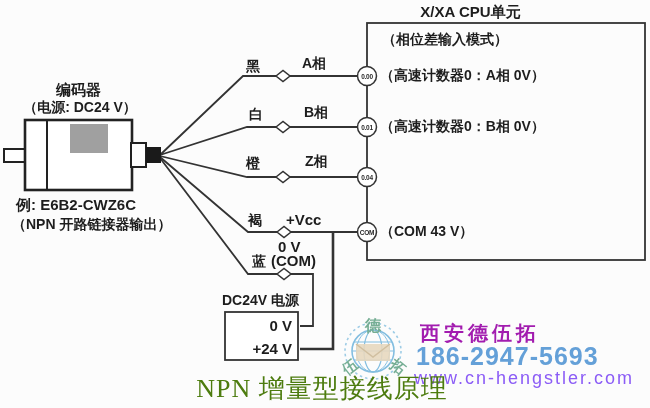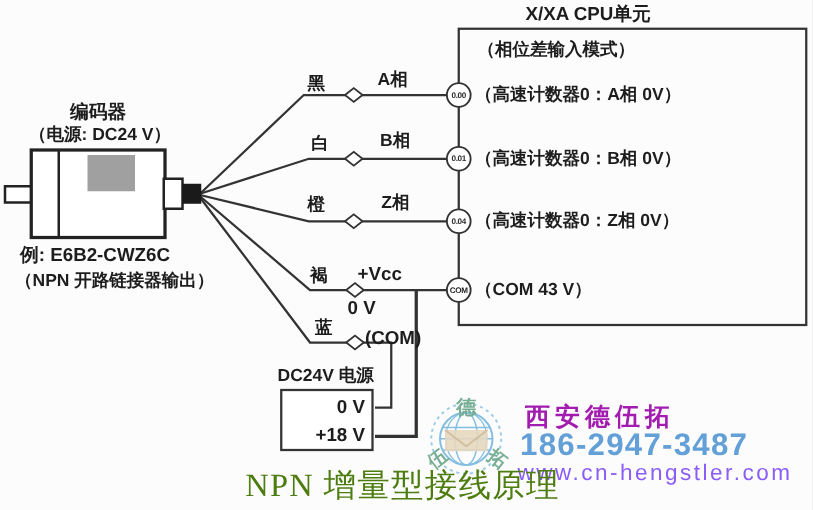--- a/index.html
+++ b/index.html
@@ -104,38 +104,37 @@
 
   <div class="lbl f14" style="left:246px;top:59px;">黑</div>
   <div class="lbl f14" style="left:302px;top:56px;text-align:center;">A相</div>
   <div class="lbl f14" style="left:249px;top:107px;">白</div>
   <div class="lbl f14" style="left:304px;top:105px;">B相</div>
   <div class="lbl f14" style="left:246px;top:156px;">橙</div>
   <div class="lbl f14" style="left:305px;top:154px;">Z相</div>
   <div class="lbl f14" style="left:248px;top:213px;">褐</div>
   <div class="lbl f15" style="left:286px;top:212px;">+Vcc</div>
   <div class="lbl f15" style="left:278px;top:239px;">0 V</div>
-  <div class="lbl f15" style="left:271px;top:263px;margin-left:21px;">(COM)</div>
+  <div class="lbl f15" style="left:271px;top:253px;">(COM)</div>
   <div class="lbl f14" style="left:252px;top:254px;">蓝</div>
 
   <div class="lbl f15 ctr" style="left:393px;top:4px;width:155px;">X/XA CPU单元</div>
   <div class="lbl f14" style="left:382px;top:32px;">（相位差输入模式）</div>
   <div class="lbl f14" style="left:380px;top:68px;">（高速计数器0：A相 0V）</div>
   <div class="lbl f14" style="left:380px;top:119px;">（高速计数器0：B相 0V）</div>
-  <div class="lbl f14" style="left:380px;top:169px;">（高速计数器0：Z相 0V）</div>
   <div class="lbl f14" style="left:380px;top:224px;">（COM 43 V）</div>
 
   <div class="term-id" style="left:356px;top:72.5px;">0.00</div>
   <div class="term-id" style="left:356px;top:123.5px;">0.01</div>
   <div class="term-id" style="left:356px;top:173.5px;">0.04</div>
   <div class="term-id" style="left:356px;top:228.5px;">COM</div>
 
   <div class="lbl f14" style="left:222px;top:293px;">DC24V 电源</div>
   <div class="psu-row" style="top:317px;">0 V</div>
-  <div class="psu-row" style="top:340px;">+18 V</div>
+  <div class="psu-row" style="top:340px;">+24 V</div>
 
   <div class="wm-company">西安德伍拓</div>
-  <div class="wm-phone">186-2947-3487</div>
+  <div class="wm-phone">186-2947-5693</div>
   <div class="wm-site">www.cn-hengstler.com</div>
 
   <div class="caption">NPN 增量型接线原理</div>
 
 </div>
 
 </body></html>

